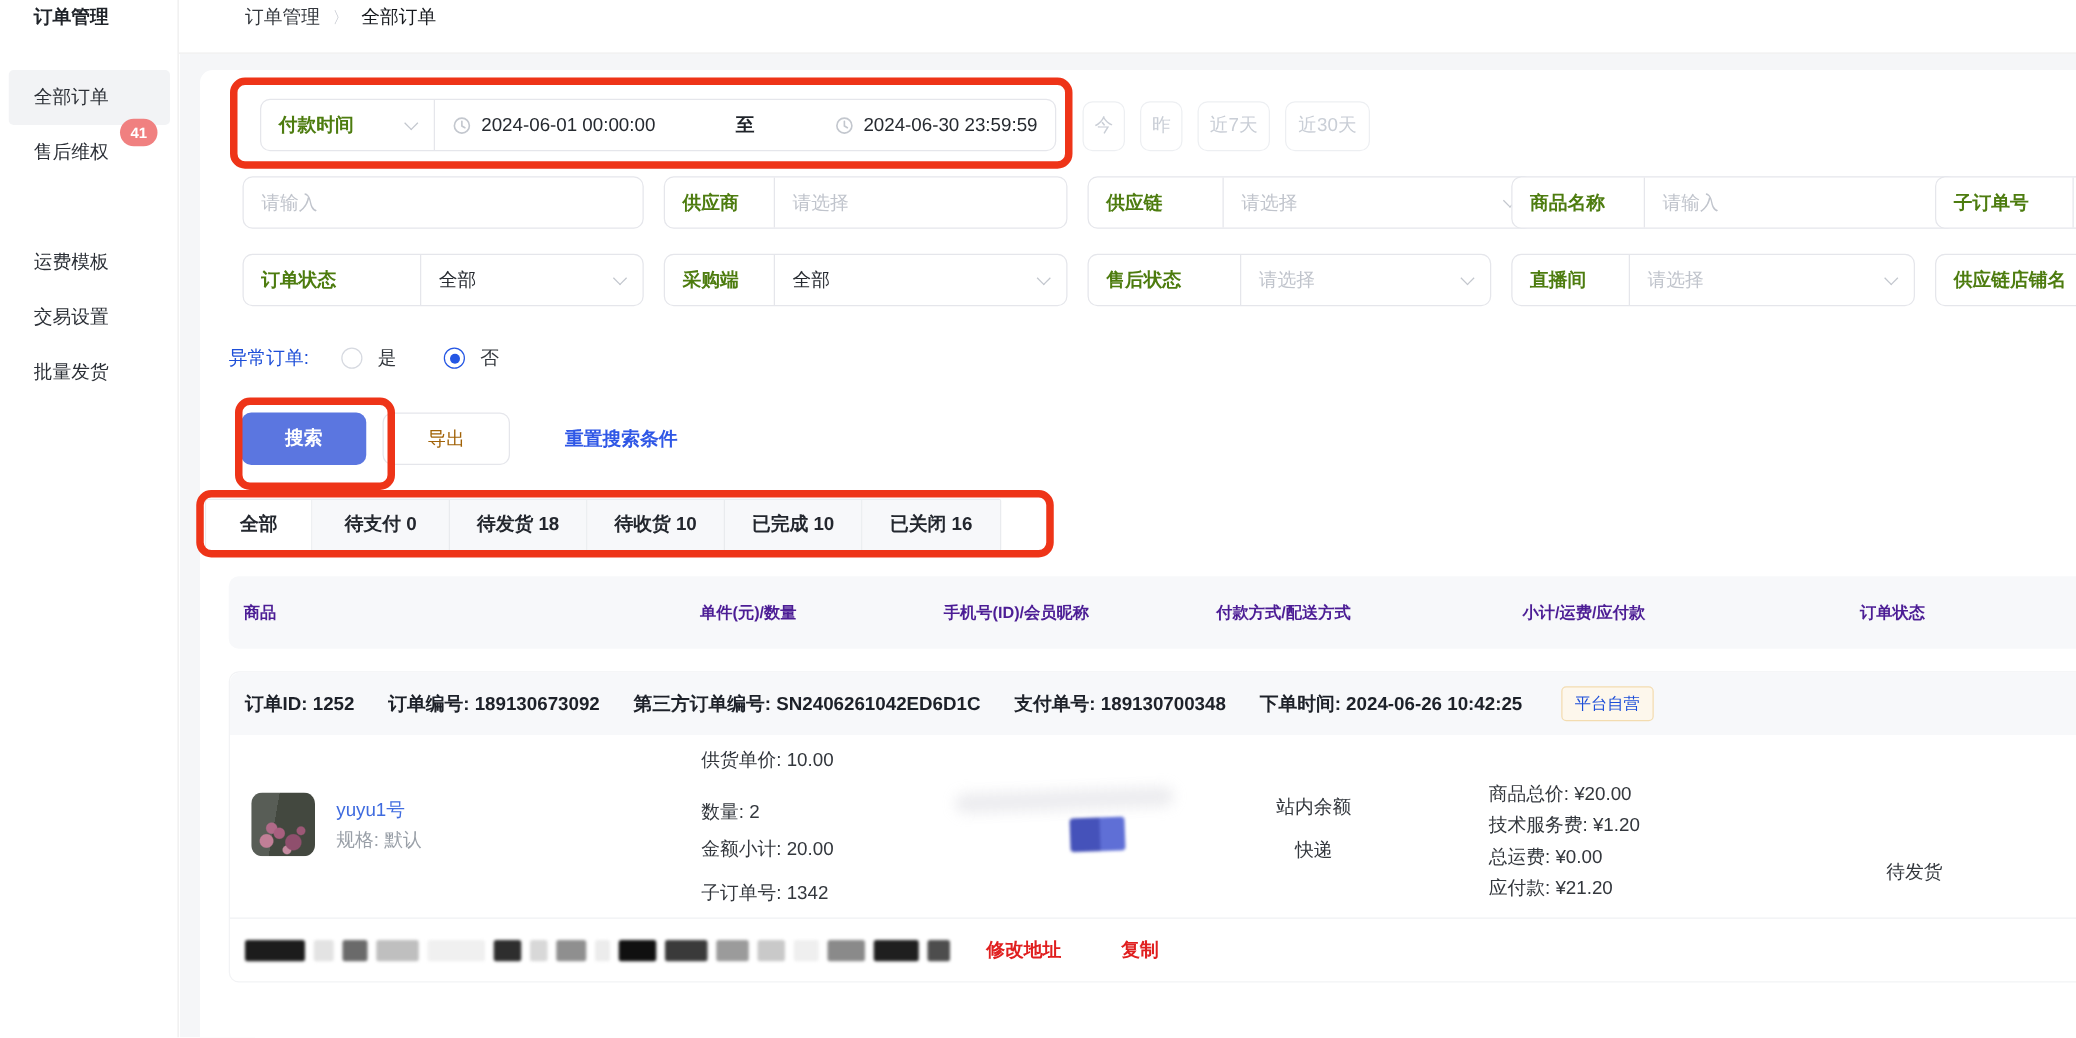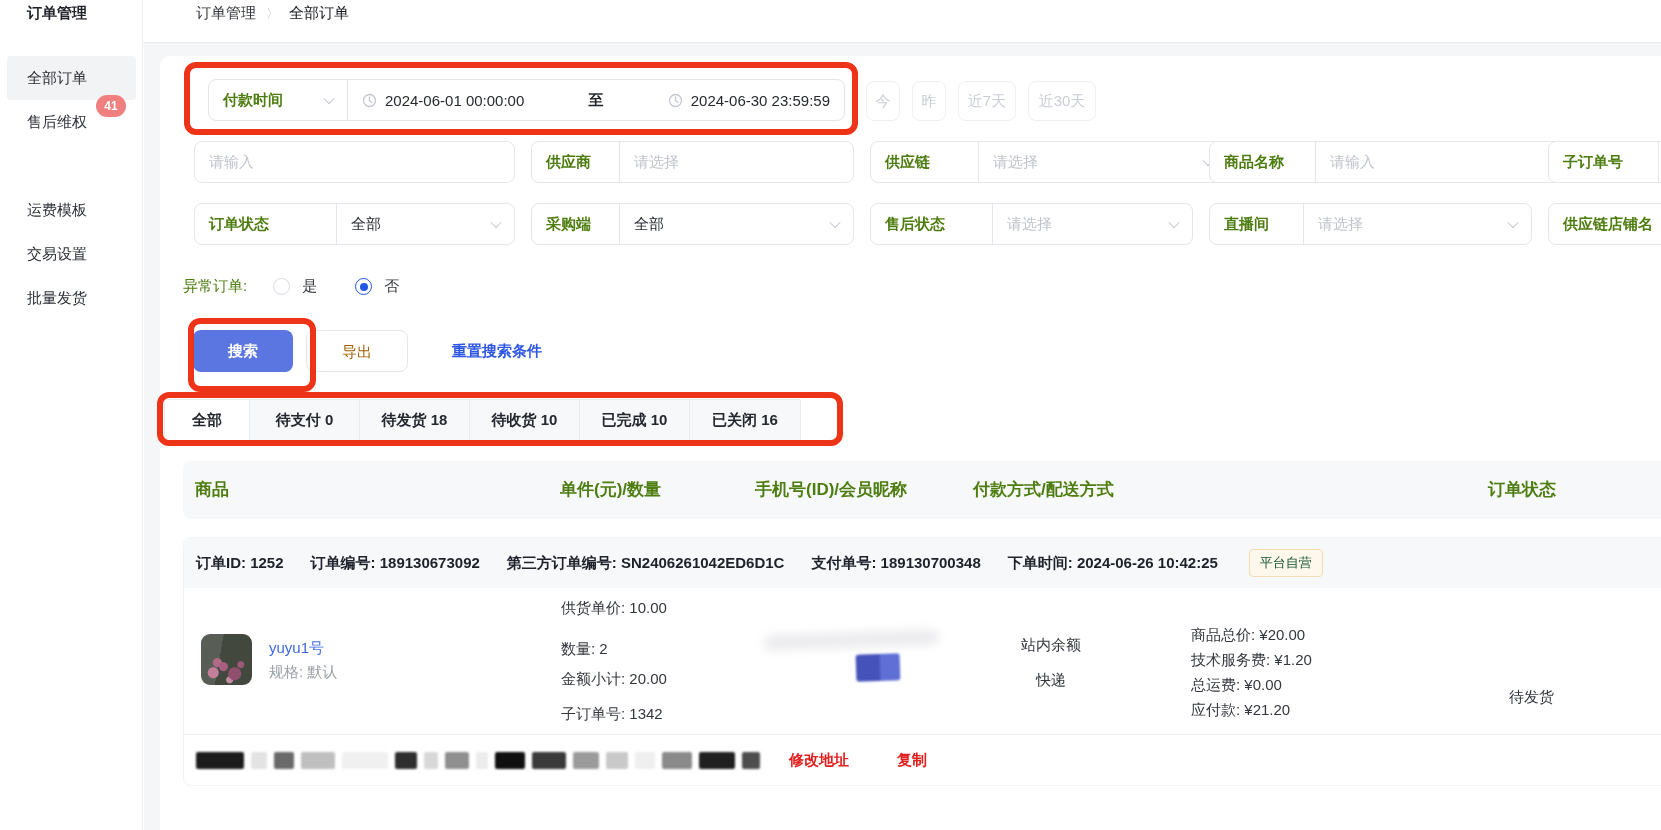--- a/index.html
+++ b/index.html
@@ -42,25 +42,25 @@
   .linkbtn { position:absolute; color:#2f57e6; font-weight:700; font-size:15px; cursor:pointer;font-family:Liberation Serif, serif; }
 
   
   .tabs { position:absolute; left:164px; top:399px; height:42px; display:flex; border:1px solid #e9ebee; border-radius:2px; overflow:hidden; }
   .tab { height:40px; line-height:40px; text-align:center; font-size:15px; font-weight:600; color:#23272e; background:#f7f8fa; border-right:1px solid #e9ebee; cursor:pointer; }
   .tab:last-child { border-right:none; }
   .tab.active { background:#fff; }
 
   
   .thead { position:absolute; left:183px; top:461px; width:1490px; height:58px; background:#f7f8fa; border-radius:8px; }
-  .th { position:absolute; top:0; height:58px; line-height:58px; font-size:17px; font-weight:700; color:#4d7c0f; }
+  .th { position:absolute; top:0; height:58px; line-height:58px; font-size:13px; font-weight:700; color:#4c1d95; }
 
   .ordercard { position:absolute; left:183px; top:537px; width:1490px; height:249px; border:1px solid #f2f3f5; border-radius:8px; background:#fff; }
   .ometa { position:absolute; left:0; top:0; width:100%; height:50px; background:#f7f8fa; border-radius:8px 8px 0 0; display:flex; align-items:center; gap:27px; padding-left:12px; font-size:15px; font-weight:700; color:#1d2129; }
-  .otag { border:1px solid #f3dcb0; background:#fdf7ec; color:#14532d; font-size:13px; font-weight:400; border-radius:4px; padding:4px 10px; margin-left:4px; }
+  .otag { border:1px solid #f3dcb0; background:#fdf7ec; color:#1d4ed8; font-size:13px; font-weight:400; border-radius:4px; padding:4px 10px; margin-left:4px; }
   .oline { position:absolute; font-size:15px; color:#33373d; }
   .thumb { position:absolute; left:17px; top:96px; width:51px; height:51px; border-radius:9px; cursor:pointer;
     background:
       radial-gradient(10px 10px at 24% 76%, #c27f97 0 5px, transparent 6px),
       radial-gradient(8px 8px at 44% 64%, #a85f7f 0 4px, transparent 5px),
       radial-gradient(12px 12px at 66% 78%, #8f4f6d 0 6px, transparent 7px),
       radial-gradient(8px 8px at 32% 56%, #b06a88 0 4px, transparent 5px),
       radial-gradient(6px 6px at 56% 90%, #c58ba0 0 3px, transparent 4px),
       radial-gradient(6px 6px at 78% 60%, #9c5876 0 3px, transparent 4px),
       linear-gradient(100deg, #585d56 0 38%, #43483f 38% 100%);
@@ -215,21 +215,21 @@
       <span class="chev"></span>
     </div>
   </div>
   <div class="fbox" style="left:1548px;top:203px;width:300px">
     <div class="lab nodiv" style="width:130px">
         <span>供应链店铺名</span>
       </div>
   </div>
 
   <div class="abs" style="left:183px;top:277px;font-size:15px;display:flex;align-items:center;gap:12px">
-    <span style="color:#4d7c0f">异常订单:</span>
+    <span style="color:#1d4ed8">异常订单:</span>
     <span class="radio" style="margin-left:14px"></span>
     <span style="color:#33373d">是</span>
     <span class="radio checked" style="margin-left:26px"></span>
     <span style="color:#33373d">否</span>
   </div>
 
   <div class="btn btn-primary" style="left:193px;top:330px;width:100px">搜索</div>
   <div class="btn btn-plain" style="left:306px;top:330px;width:102px">导出</div>
   <div class="linkbtn" style="left:452px;top:342px">重置搜索条件</div>
 
@@ -240,20 +240,21 @@
     <div class="tab" style="width:110px"><span>待收货 10</span></div>
     <div class="tab" style="width:110px"><span>已完成 10</span></div>
     <div class="tab" style="width:110px"><span>已关闭 16</span></div>
   </div>
 
   <div class="thead">
     <span class="th" style="left:12px">商品</span>
     <span class="th" style="left:377px">单件(元)/数量</span>
     <span class="th" style="left:572px">手机号(ID)/会员昵称</span>
     <span class="th" style="left:790px">付款方式/配送方式</span>
+    <span class="th" style="left:1035px">小计/运费/应付款</span>
     <span class="th" style="left:1305px">订单状态</span>
   </div>
 
   <div class="ordercard">
     <div class="ometa">
       <span>订单ID: 1252</span>
       <span>订单编号: 189130673092</span>
       <span>第三方订单编号: SN2406261042ED6D1C</span>
       <span>支付单号: 189130700348</span>
       <span>下单时间: 2024-06-26 10:42:25</span>

